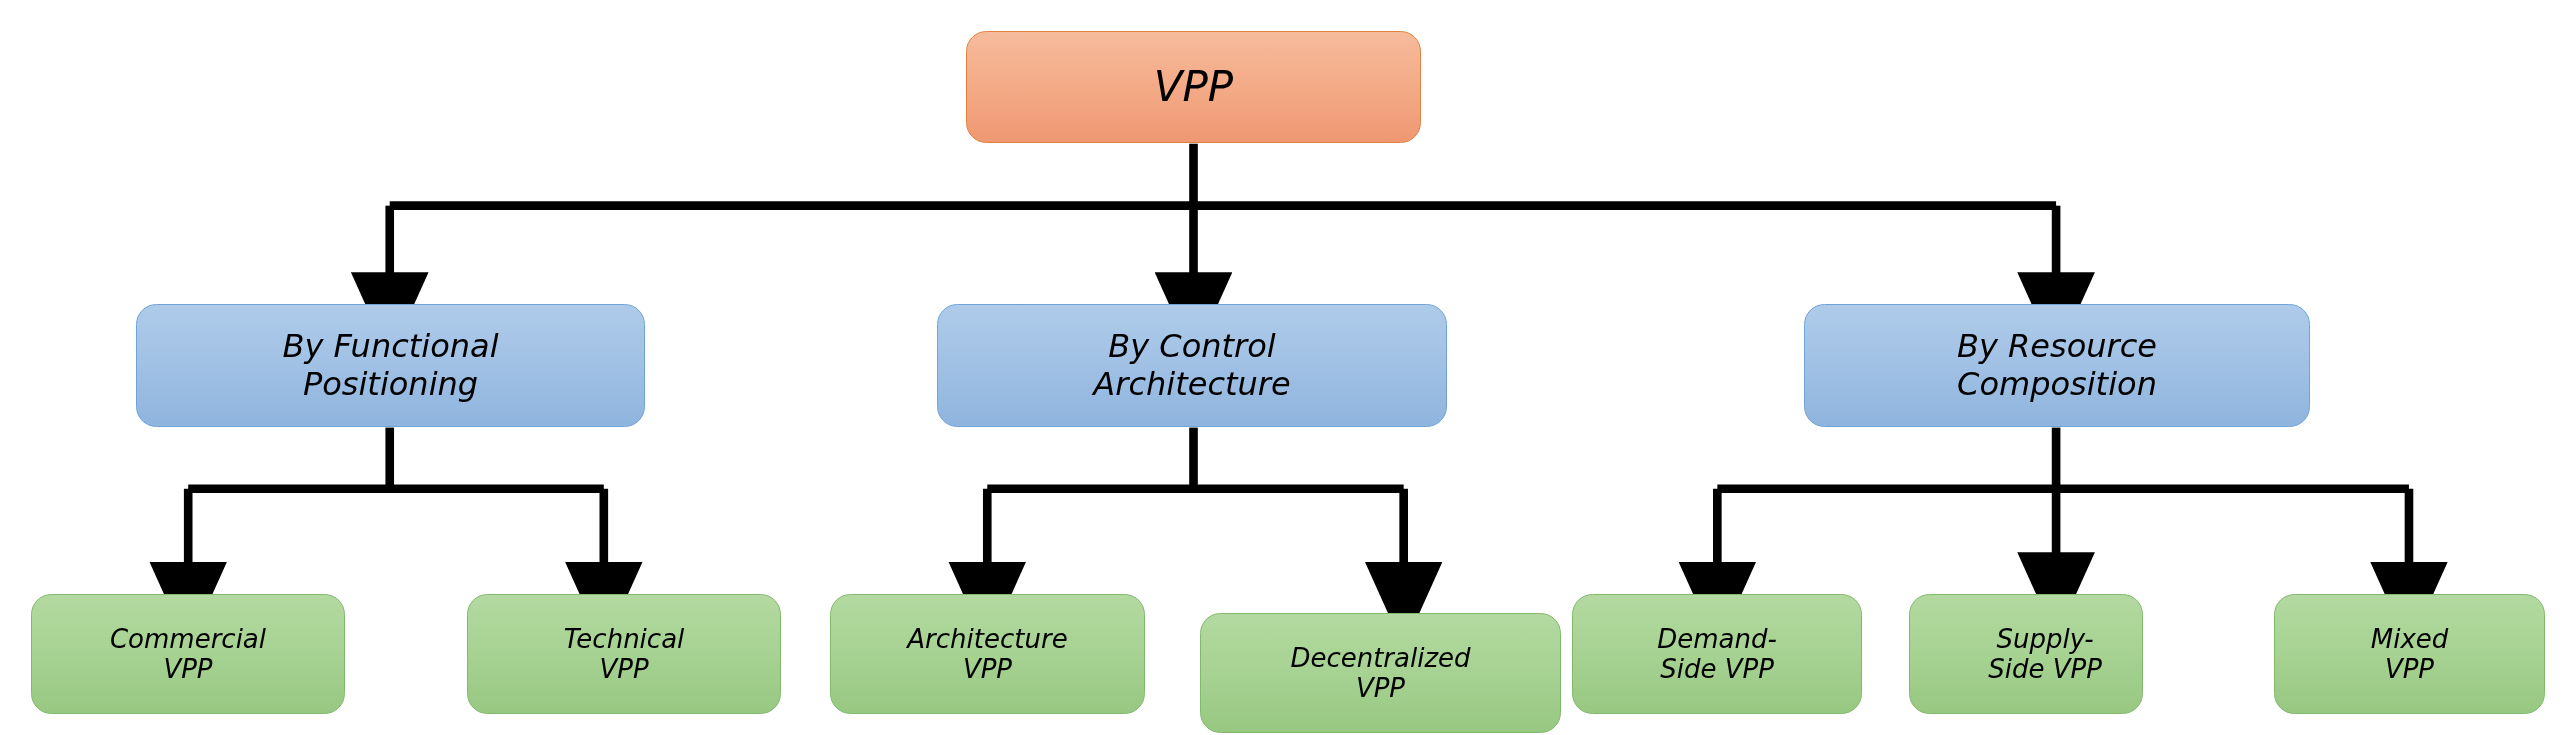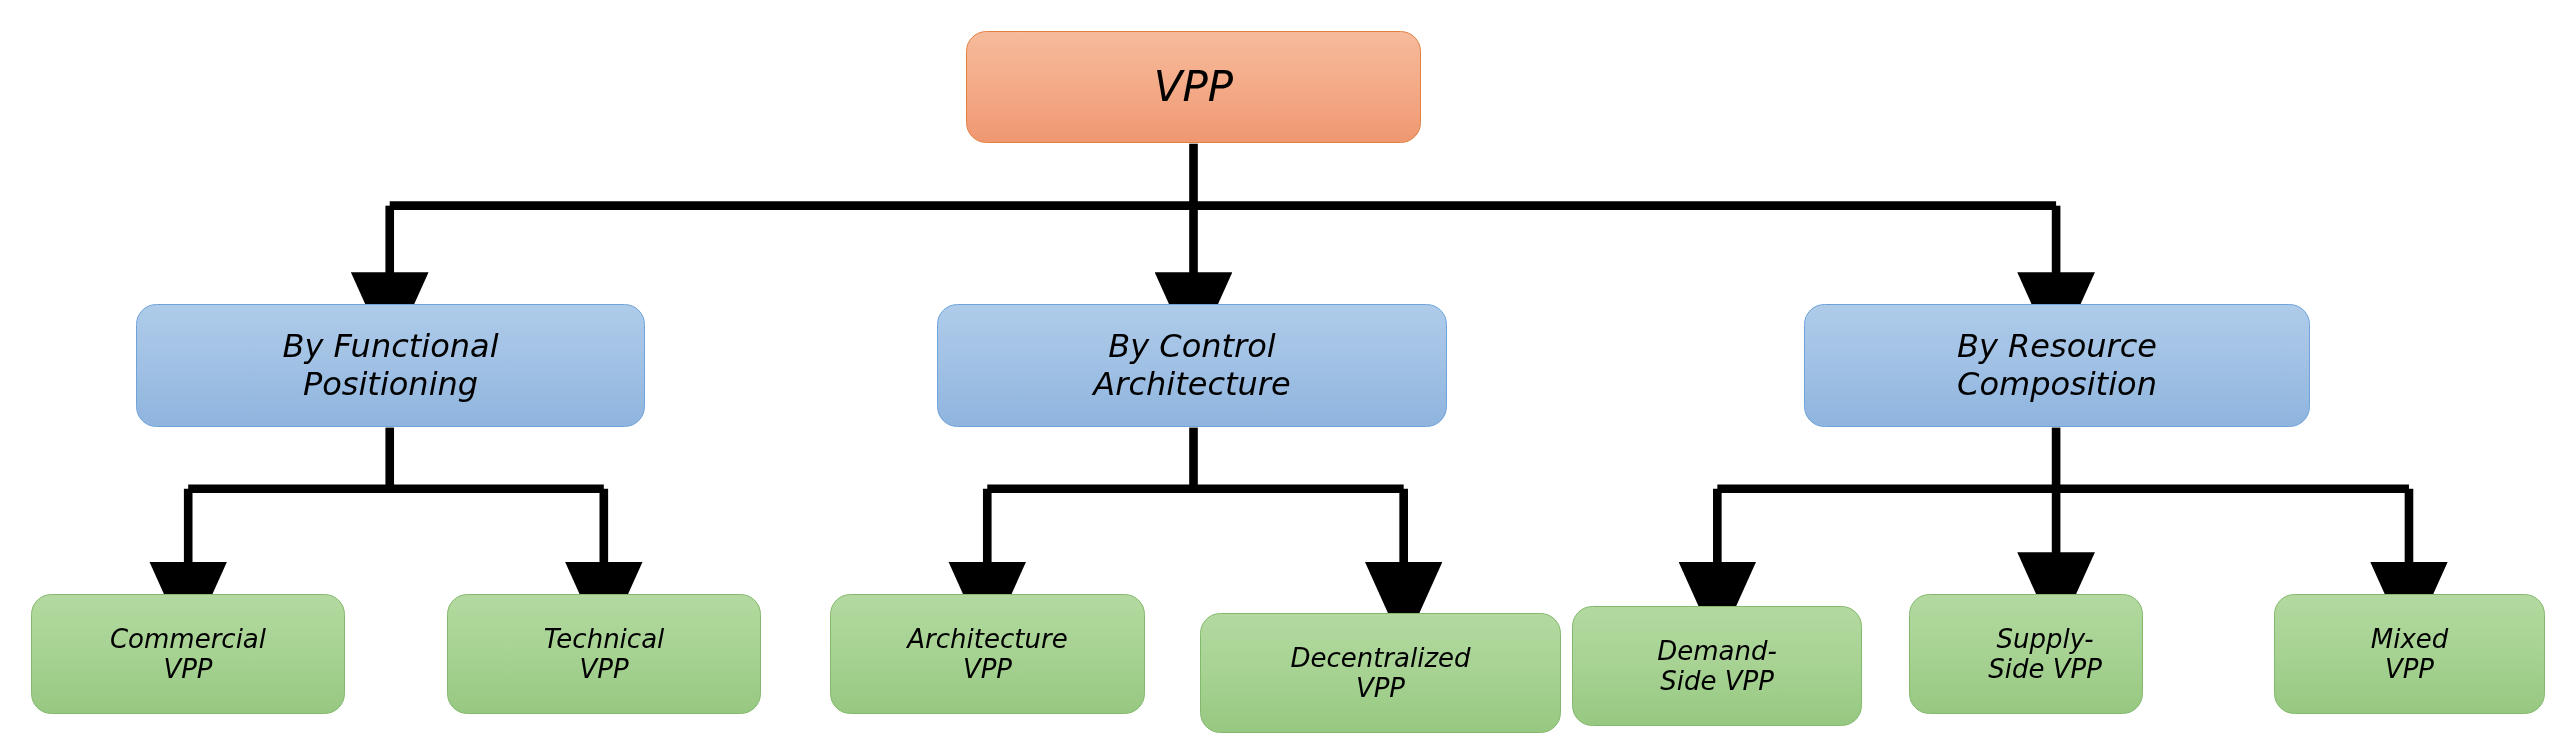--- a/index.html
+++ b/index.html
@@ -106,36 +106,36 @@
   <div class="node node-level2" style="left: 1804px; top: 304px; width: 506px; height: 123px;">
     <span>By Resource
 Composition</span>
   </div>
 
   <div class="node node-leaf" style="left: 31px; top: 594px; width: 314px; height: 120px;">
     <span>Commercial
 VPP</span>
   </div>
 
-  <div class="node node-leaf" style="left: 447px; top: 594px; width: 314px; height: 120px;">
+  <div class="node node-leaf" style="left: 467px; top: 594px; width: 314px; height: 120px;">
     <span>Technical
 VPP</span>
   </div>
 
   <div class="node node-leaf" style="left: 830px; top: 594px; width: 315px; height: 120px;">
     <span>Architecture
 VPP</span>
   </div>
 
   <div class="node node-leaf" style="left: 1200px; top: 613px; width: 361px; height: 120px;">
     <span>Decentralized
 VPP</span>
   </div>
 
-  <div class="node node-leaf" style="left: 1572px; top: 594px; width: 290px; height: 120px; margin-top: 12px;">
+  <div class="node node-leaf" style="left: 1572px; top: 594px; width: 290px; height: 120px;">
     <span>Demand-
 Side VPP</span>
   </div>
 
   <div class="node node-leaf" style="left: 1909px; top: 594px; width: 234px; height: 120px; padding-left: 38px;">
     <span>Supply-
 Side VPP</span>
   </div>
 
   <div class="node node-leaf" style="left: 2274px; top: 594px; width: 271px; height: 120px;">

